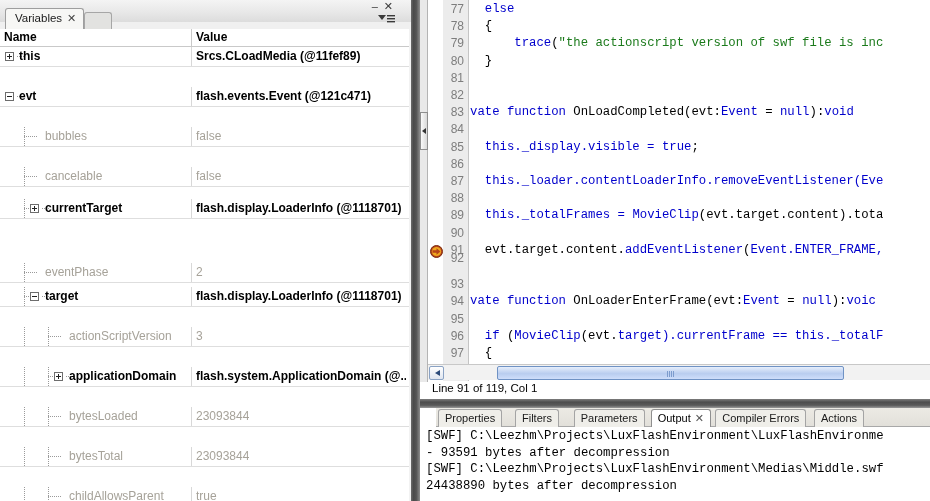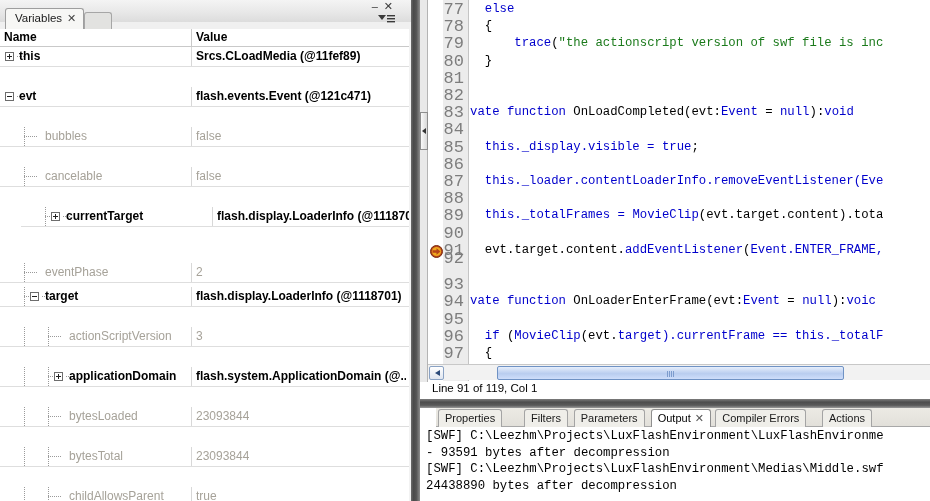--- a/index.html
+++ b/index.html
@@ -211,22 +211,22 @@
   }
   #gutter {
     position: absolute; left: 23px; top: 0;
     width: 26px; height: 382px;
     background: #ececec;
     border-right: 1px solid #c4c4c4;
     box-sizing: border-box;
   }
   .lineno {
     position: absolute; right: 4px;
-    font-family: Liberation Mono, monospace;
-    font-size: 17px; color: #7d7d7d;
+    font-family: Liberation Sans, sans-serif;
+    font-size: 12px; color: #7d7d7d;
     line-height: 13px;
   }
   #code-text {
     position: absolute; left: 50px; top: 0;
     width: 460px; height: 382px;
     overflow: hidden;
   }
   .cline {
     position: absolute; left: 0;
     font-family: "Liberation Mono", monospace;
@@ -398,21 +398,21 @@
           <div class="vvaldiv"></div>
           <span class="vval">false</span>
         </div>
         <div class="vrow dim" style="top: 60px;">
           <div class="guide-v" style="left: 24px;"></div>
           <div class="guide-h" style="left: 24px; width: 14px;"></div>
           <span class="vname" style="left: 45px;">cancelable</span>
           <div class="vvaldiv"></div>
           <span class="vval">false</span>
         </div>
-        <div class="vrow strong" style="top: 80px; margin-left: 21px;">
+        <div class="vrow strong" style="top: 72px;">
           <div class="guide-v" style="left: 24px;"></div>
           <div class="guide-h" style="left: 24px; width: 14px;"></div>
           <div class="expander plus" style="left: 30px;"></div>
           <div class="guide-h" style="left: 42px; width: 8px;"></div>
           <span class="vname" style="left: 45px;">currentTarget</span>
           <div class="vvaldiv"></div>
           <span class="vval">flash.display.LoaderInfo (@1118701)</span>
         </div>
         <div class="vrow dim" style="top: 116px;">
           <div class="guide-v" style="left: 24px;"></div>
@@ -557,25 +557,25 @@
       <div id="status-line">
         <span>Line 91 of 119, Col 1</span>
       </div>
     </div>
 
     <div id="hsplitter"></div>
 
     <div id="out-panel">
       <div id="out-tabrow">
           <div class="otab" style="left: 2px;"><span>Properties</span></div>
-          <div class="otab" style="left: 88px;"><span>Filters</span></div>
+          <div class="otab" style="left: 79px;"><span>Filters</span></div>
           <div class="otab" style="left: 137.7px;"><span>Parameters</span></div>
           <div class="otab active" style="left: 214.7px;"><span>Output</span><span class="tab-close">✕</span></div>
           <div class="otab" style="left: 279.3px;"><span>Compiler Errors</span></div>
-          <div class="otab" style="left: 386px;"><span>Actions</span></div>
+          <div class="otab" style="left: 378px;"><span>Actions</span></div>
         </div>
       <div id="out-body">
           <div class="oline" style="top: 1px;">[SWF] C:\Leezhm\Projects\LuxFlashEnvironment\LuxFlashEnvironme</div>
           <div class="oline" style="top: 17.6px;">- 93591 bytes after decompression</div>
           <div class="oline" style="top: 34.2px;">[SWF] C:\Leezhm\Projects\LuxFlashEnvironment\Medias\Middle.swf</div>
           <div class="oline" style="top: 50.8px;">24438890 bytes after decompression</div>
         </div>
     </div>
 
   </div>

